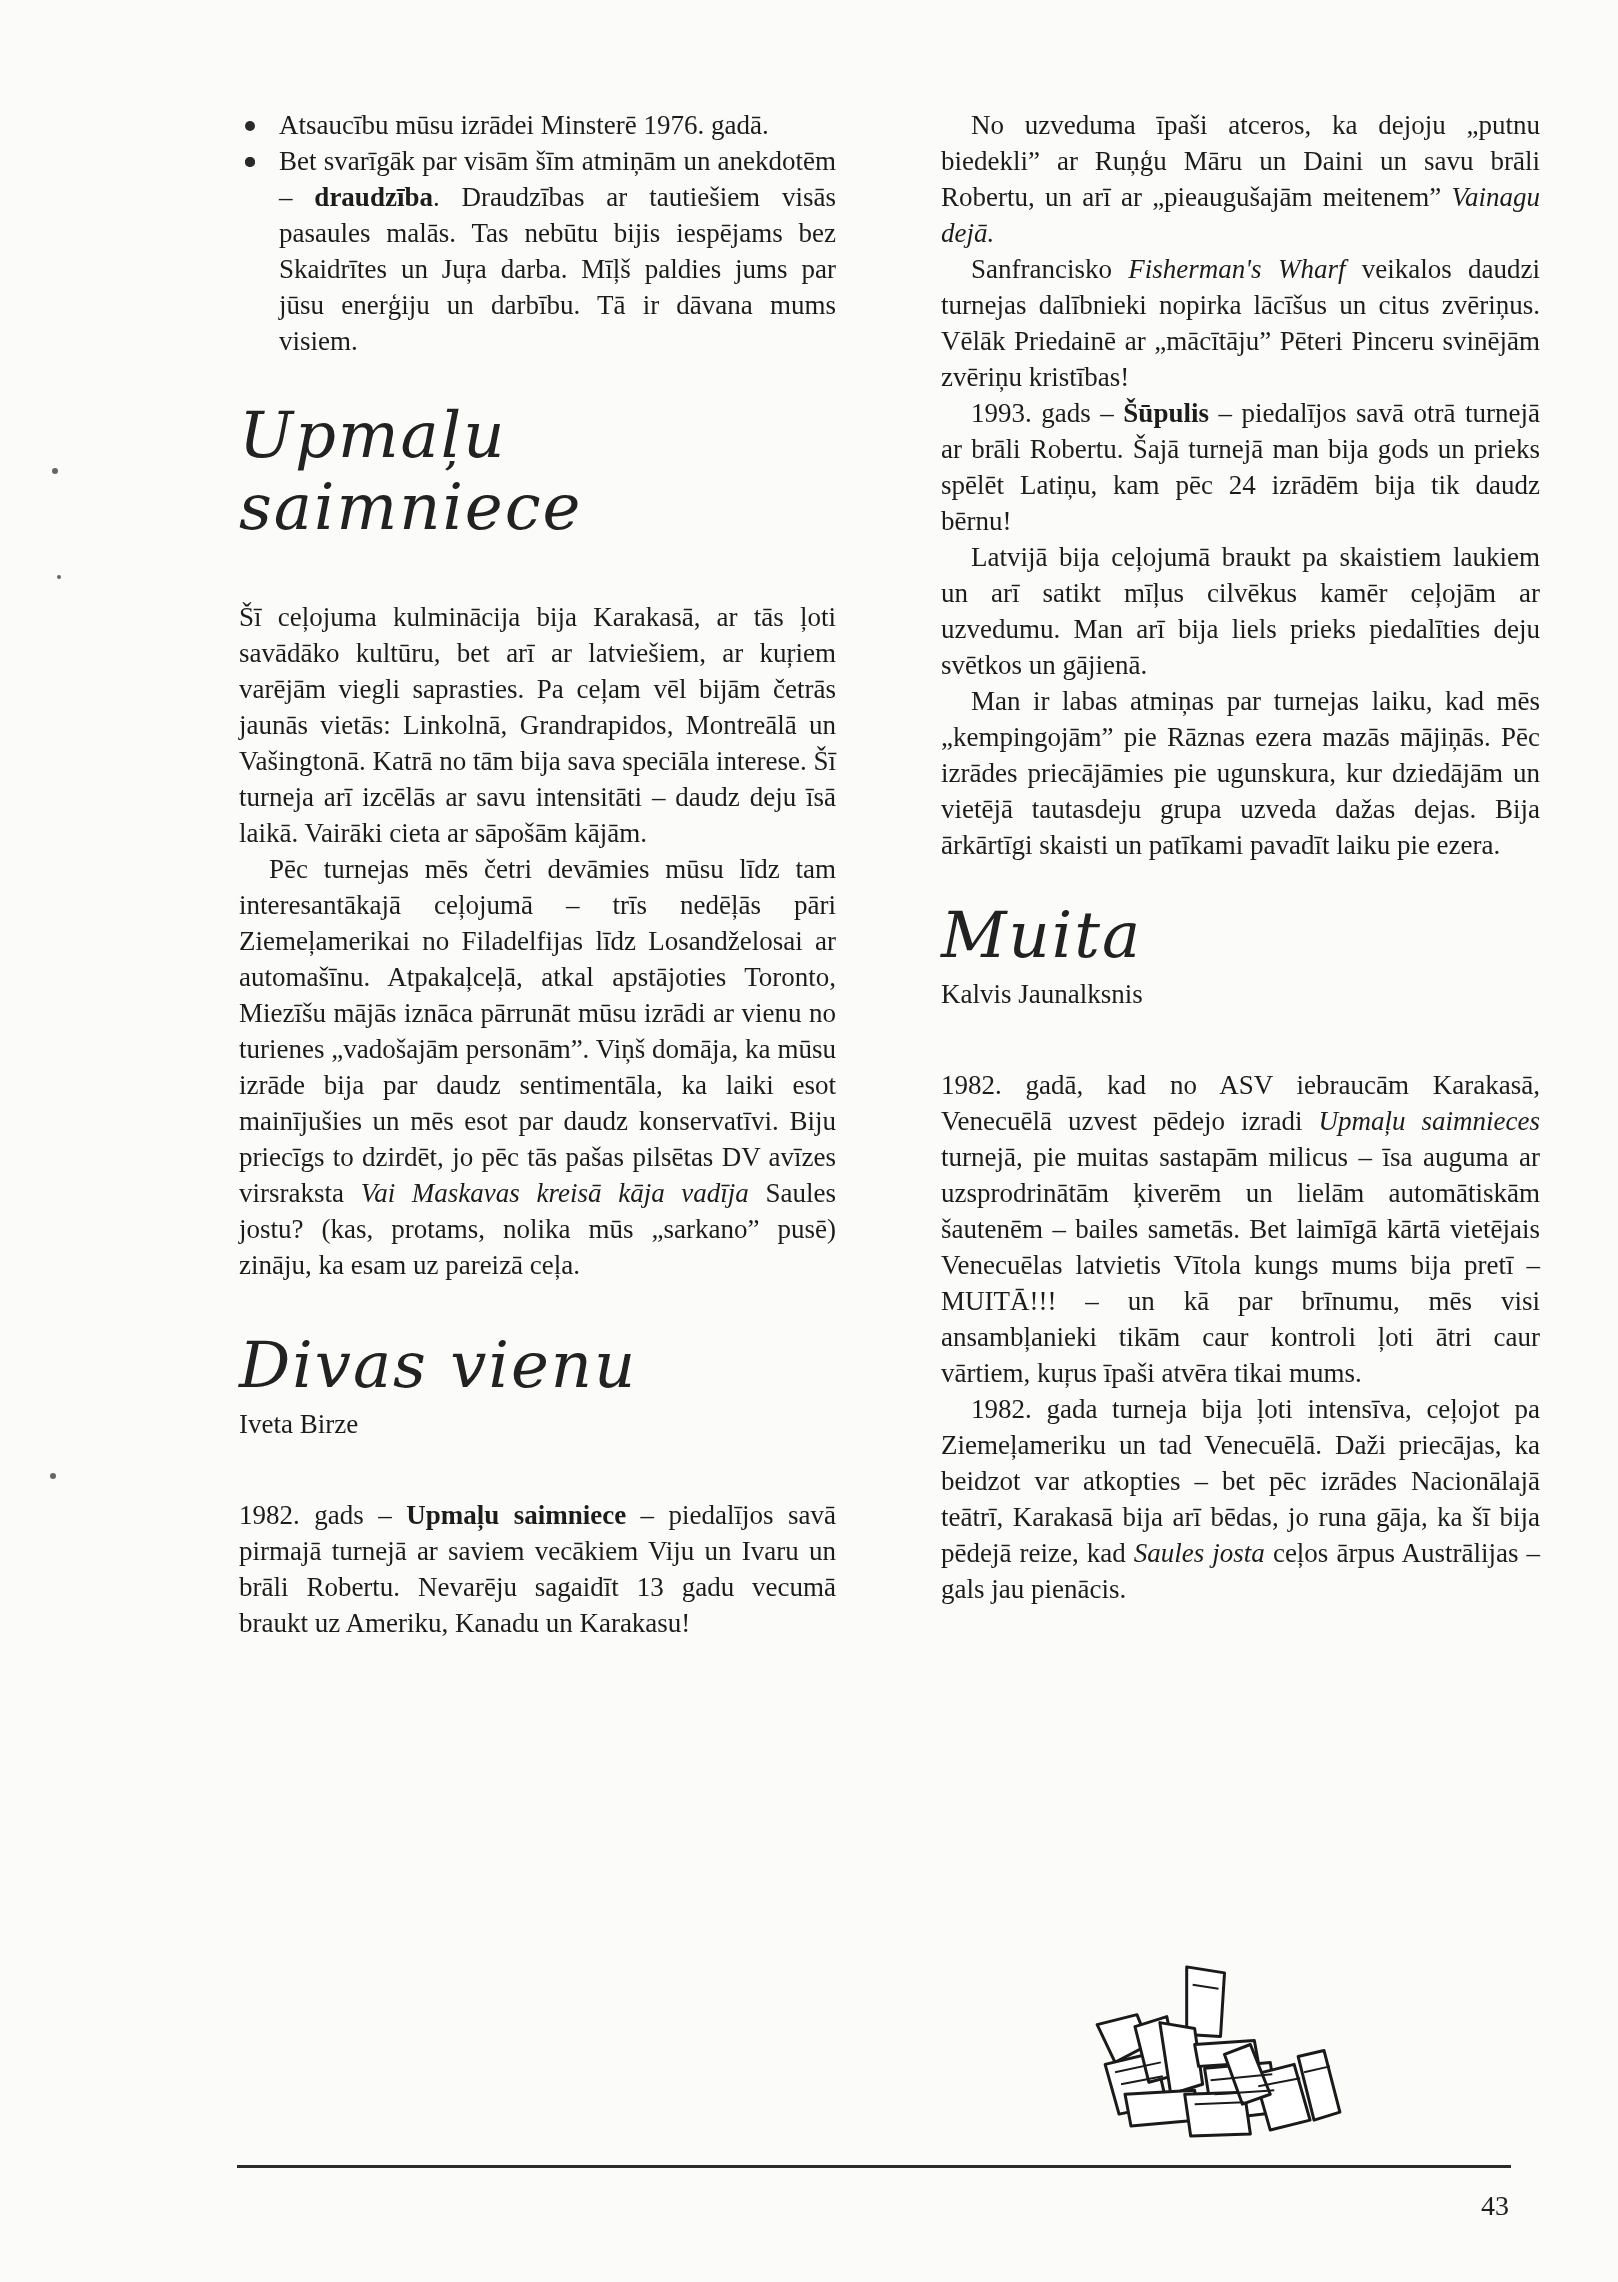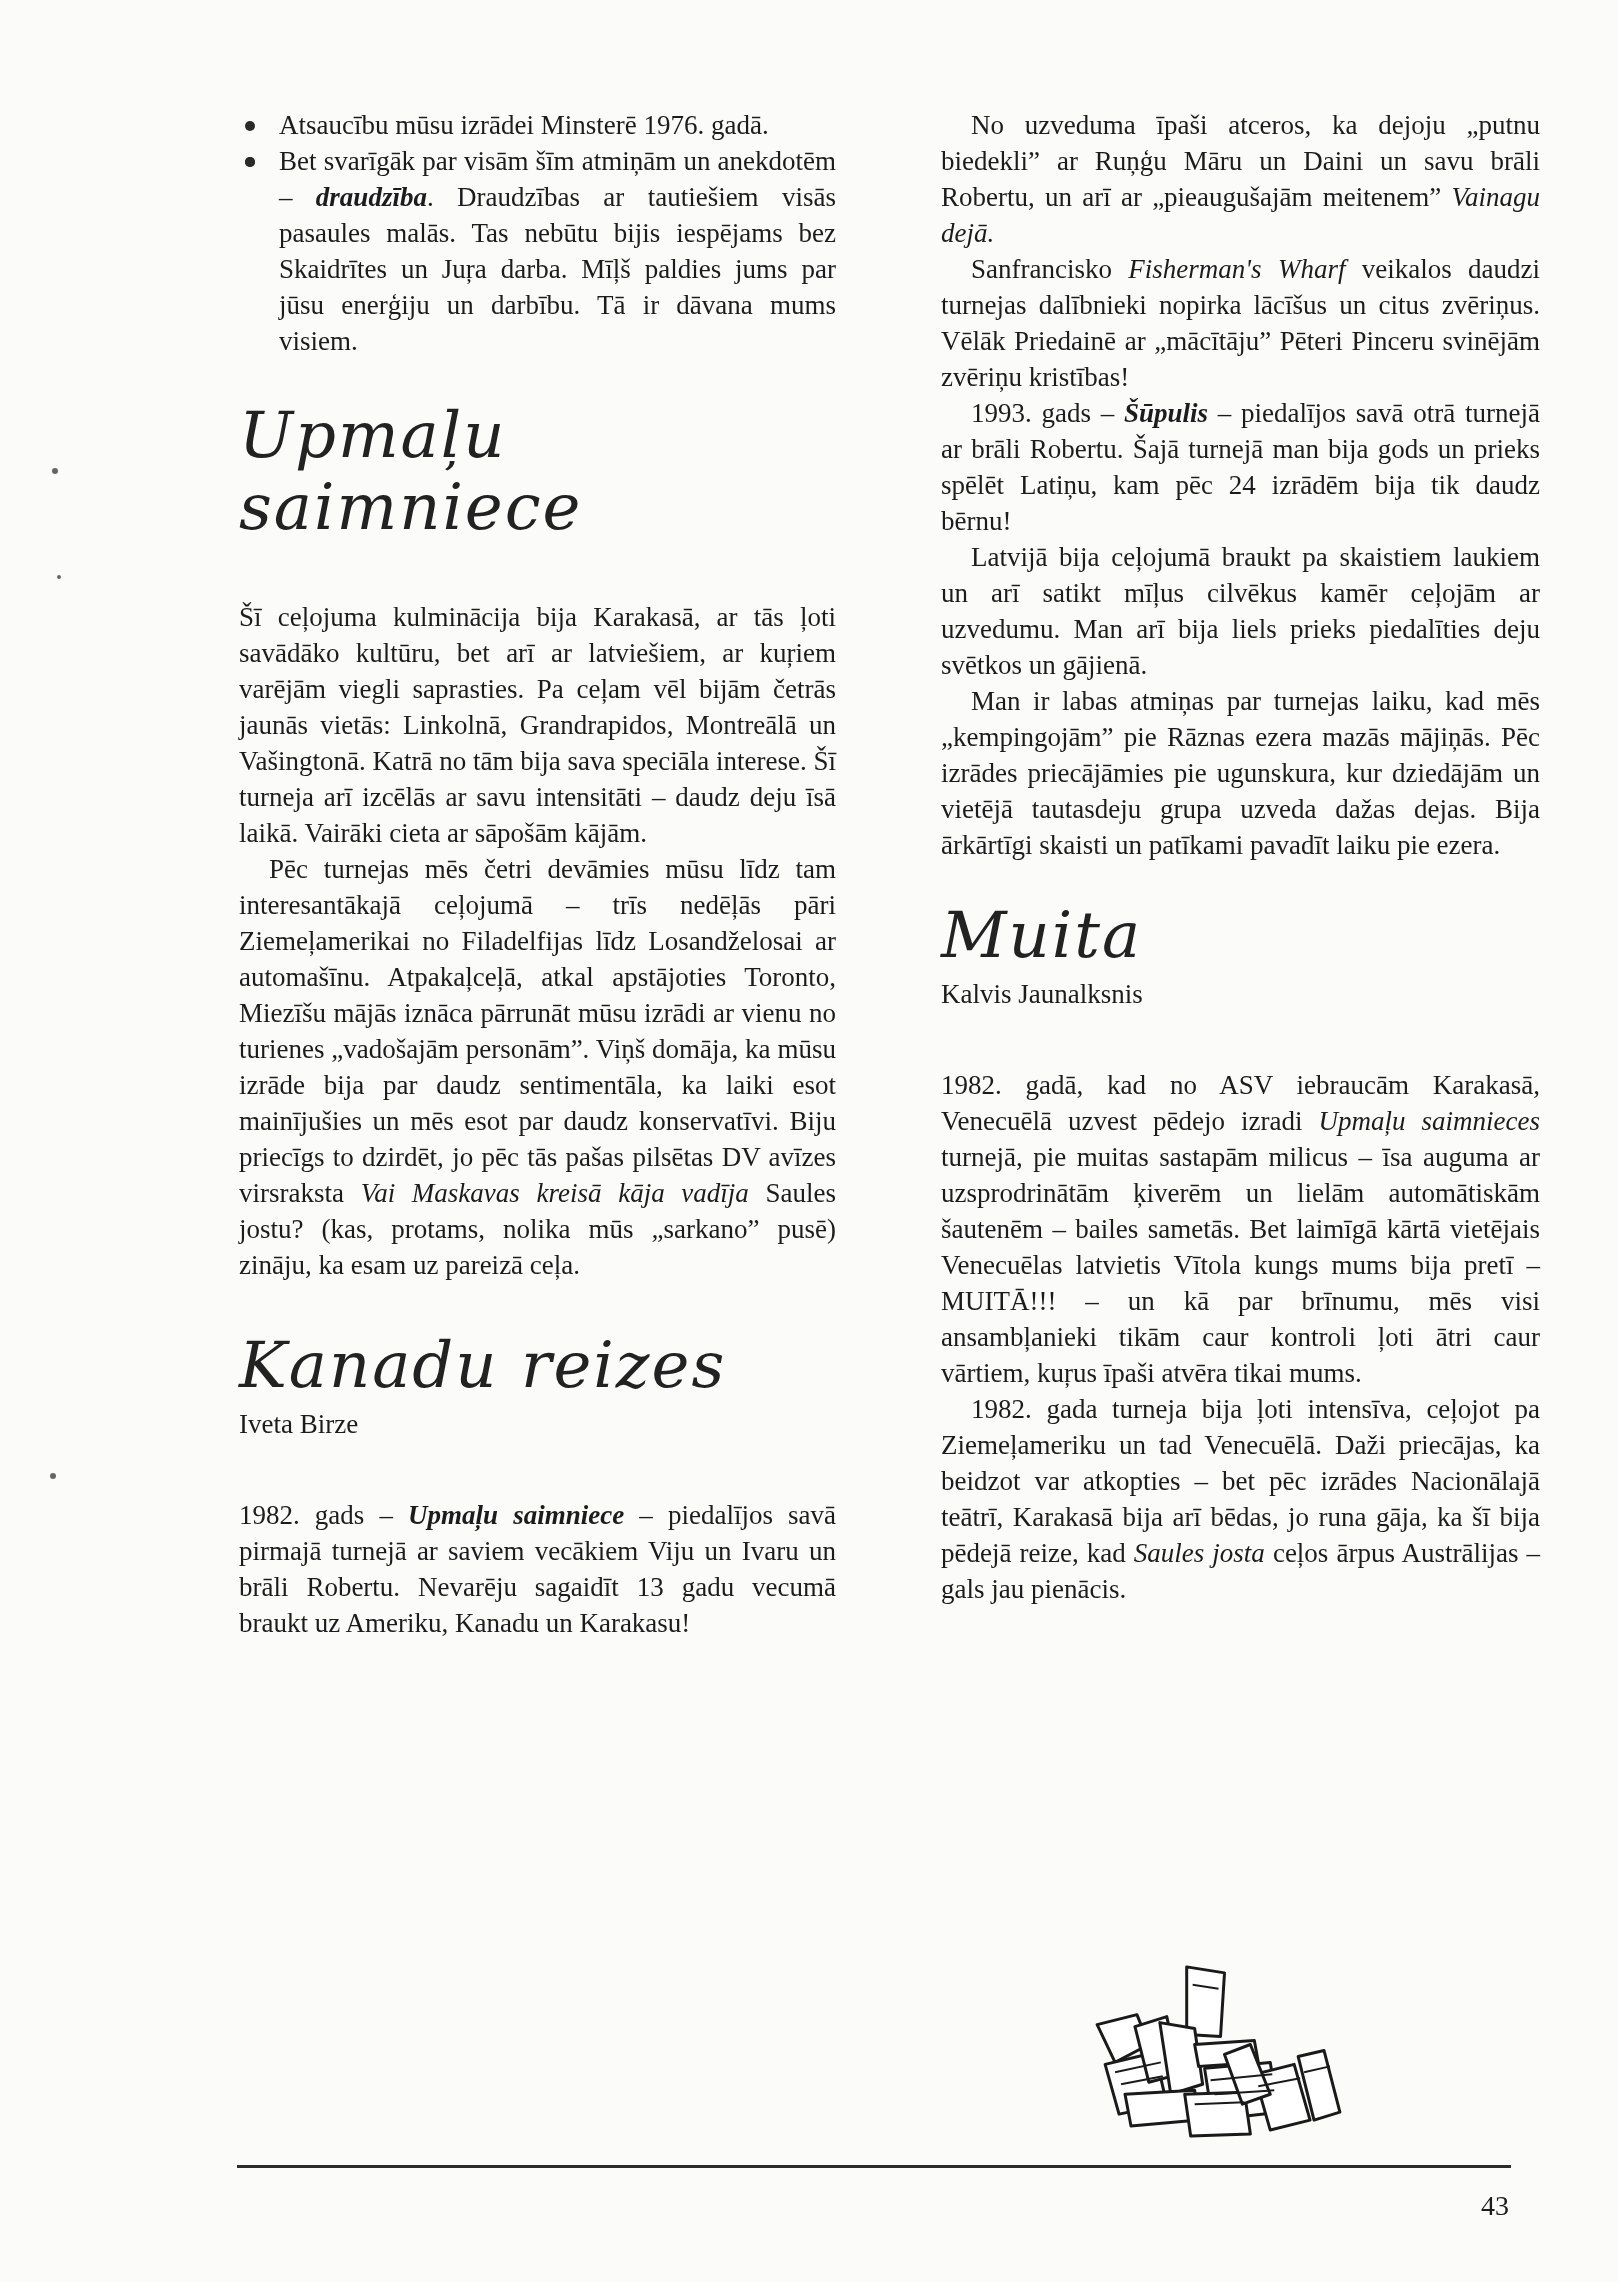--- a/index.html
+++ b/index.html
@@ -24,21 +24,21 @@
     font-family: "DejaVu Serif", "Liberation Serif", serif;
     font-style: italic; font-weight: normal;
     font-size: 64px; line-height: 72px; margin: 0; letter-spacing: 2px;
     color: #222;
   }
   .author { font-size: 27px; line-height: 34px; margin-top: 6px; }
   .gap-after-author { height: 56px; }
   .gap-title { height: 46px; }
   .bold { font-weight: normal; }
   .it { font-style: italic; }
-  .bi { font-weight: bold; font-style: italic; }
+  .bi { font-weight: bold; }
   .rule {
     position: absolute; left: 237px; top: 2165px; width: 1274px; height: 3px;
     background: #2b2b2b;
   }
   .page-number {
     position: absolute; left: 1481px; top: 2189px; font-size: 28px; line-height: 34px;
   }
   .illustration { position: absolute; left: 1075px; top: 1945px; width: 299px; height: 194px; }
   .speck { position: absolute; width: 6px; height: 6px; border-radius: 50%; background: #666; }
 </style>
@@ -60,21 +60,21 @@
     </li>
   </ul>
 
   <div class="gap-title" style="height:40px"></div>
   <h2 class="title">Upmaļu saimniece</h2>
   <div class="gap-after-author"></div>
   <p>Šī ceļojuma kulminācija bija Karakasā, ar tās ļoti savādāko kultūru, bet arī ar latviešiem, ar kuŗiem varējām viegli saprasties. Pa ceļam vēl bijām četrās jaunās vietās: Linkolnā, Grandrapidos, Montreālā un Vašingtonā. Katrā no tām bija sava speciāla interese. Šī turneja arī izcēlās ar savu intensitāti – daudz deju īsā laikā. Vairāki cieta ar sāpošām kājām.</p>
   <p class="indent"><span>Pēc turnejas mēs četri devāmies mūsu līdz tam interesantākajā ceļojumā – trīs nedēļās pāri Ziemeļamerikai no Filadelfijas līdz Losandželosai ar automašīnu. Atpakaļceļā, atkal apstājoties Toronto, Miezīšu mājās iznāca pārrunāt mūsu izrādi ar vienu no turienes „vadošajām personām”. Viņš domāja, ka mūsu izrāde bija par daudz sentimentāla, ka laiki esot mainījušies un mēs esot par daudz konservatīvi. Biju priecīgs to dzirdēt, jo pēc tās pašas pilsētas DV avīzes virsraksta </span><span class="it">Vai Maskavas kreisā kāja vadīja</span><span> Saules jostu? (kas, protams, nolika mūs „sarkano” pusē) zināju, ka esam uz pareizā ceļa.</span></p>
 
   <div class="gap-title"></div>
-  <h2 class="title">Kanadu reizes</h2>
+  <h2 class="title">Divas vienu</h2>
   <div class="author">Iveta Birze</div>
   <div class="gap-after-author"></div>
   <p><span class="bold">1982. gads – </span><span class="bi">Upmaļu saimniece</span><span class="bold"> –</span><span> piedalījos savā pirmajā turnejā ar saviem vecākiem Viju un Ivaru un brāli Robertu. Nevarēju sagaidīt 13 gadu vecumā braukt uz Ameriku, Kanadu un Karakasu!</span></p>
 </div>
 
 <div class="col col-right">
   <p class="indent"><span>No uzveduma īpaši atceros, ka dejoju „putnu biedekli” ar Ruņģu Māru un Daini un savu brāli Robertu, un arī ar „pieaugušajām meitenem” </span><span class="it">Vainagu dejā.</span></p>
   <p class="indent"><span>Sanfrancisko </span><span class="it">Fisherman's Wharf</span><span> veikalos daudzi turnejas dalībnieki nopirka lācīšus un citus zvēriņus. Vēlāk Priedainē ar „mācītāju” Pēteri Pinceru svinējām zvēriņu kristības!</span></p>
   <p class="indent"><span class="bold">1993. gads – </span><span class="bi">Šūpulis</span><span> – piedalījos savā otrā turnejā ar brāli Robertu. Šajā turnejā man bija gods un prieks spēlēt Latiņu, kam pēc 24 izrādēm bija tik daudz bērnu!</span></p>
   <p class="indent">Latvijā bija ceļojumā braukt pa skaistiem laukiem un arī satikt mīļus cilvēkus kamēr ceļojām ar uzvedumu. Man arī bija liels prieks piedalīties deju svētkos un gājienā.</p>

